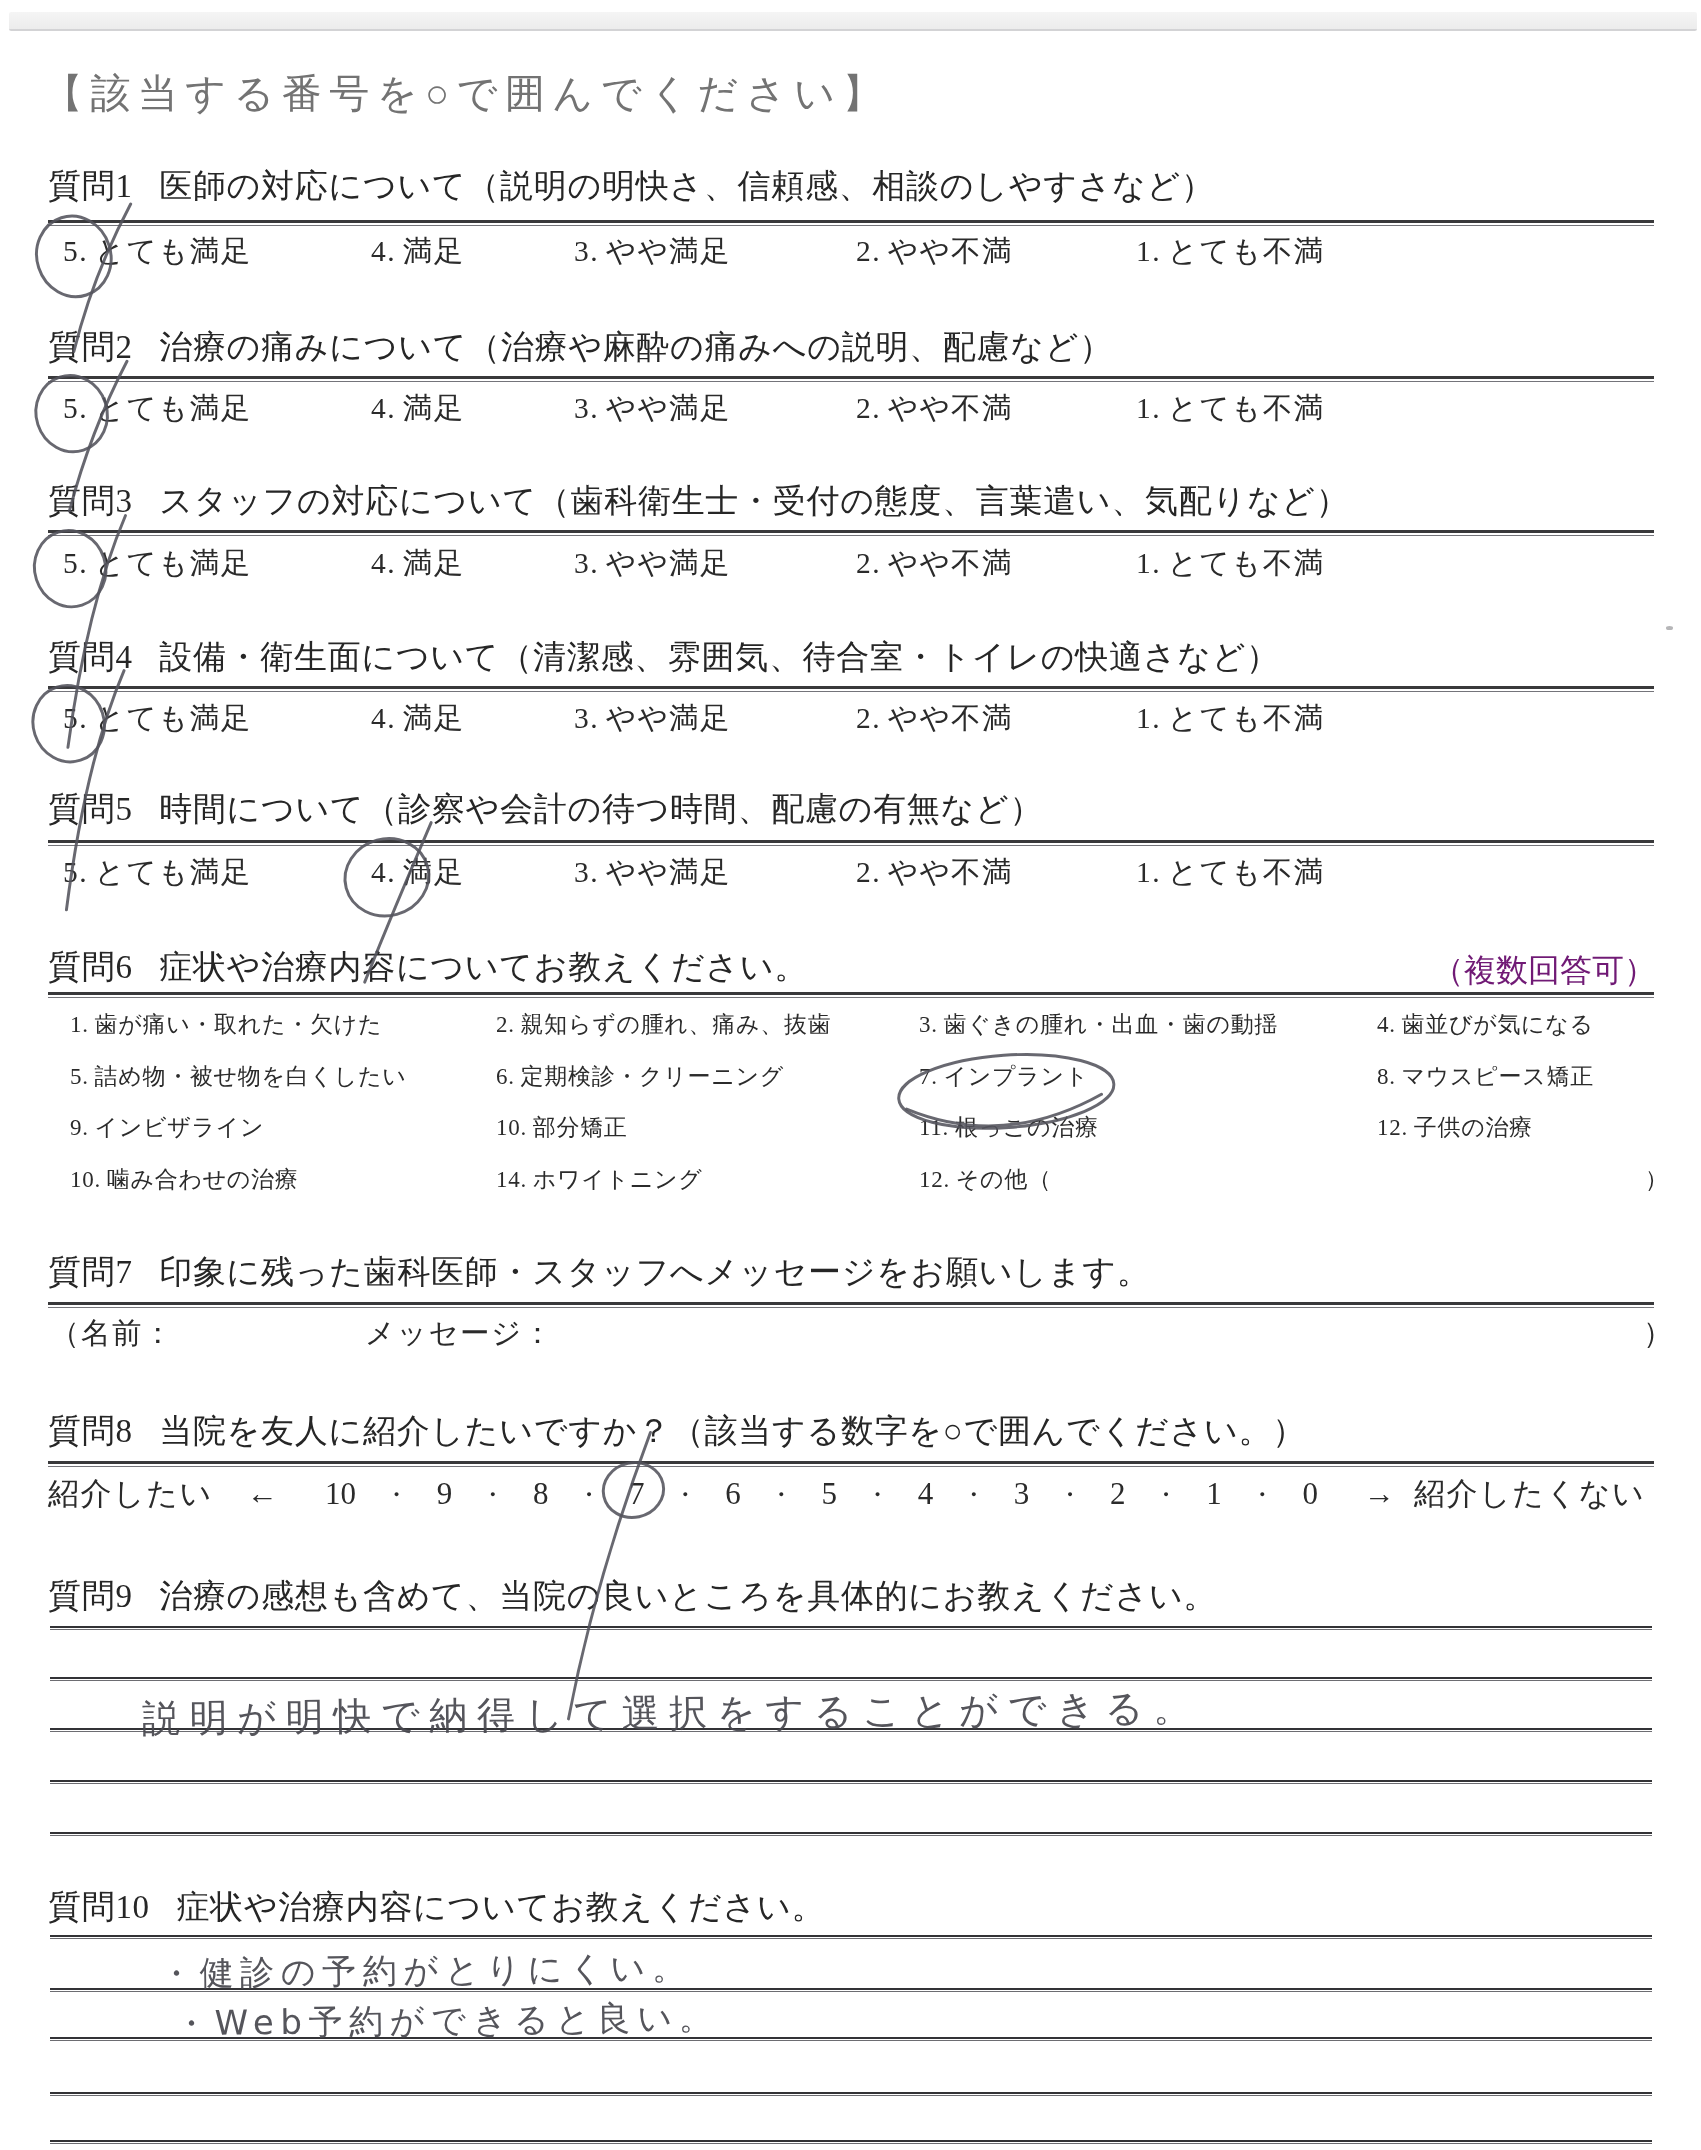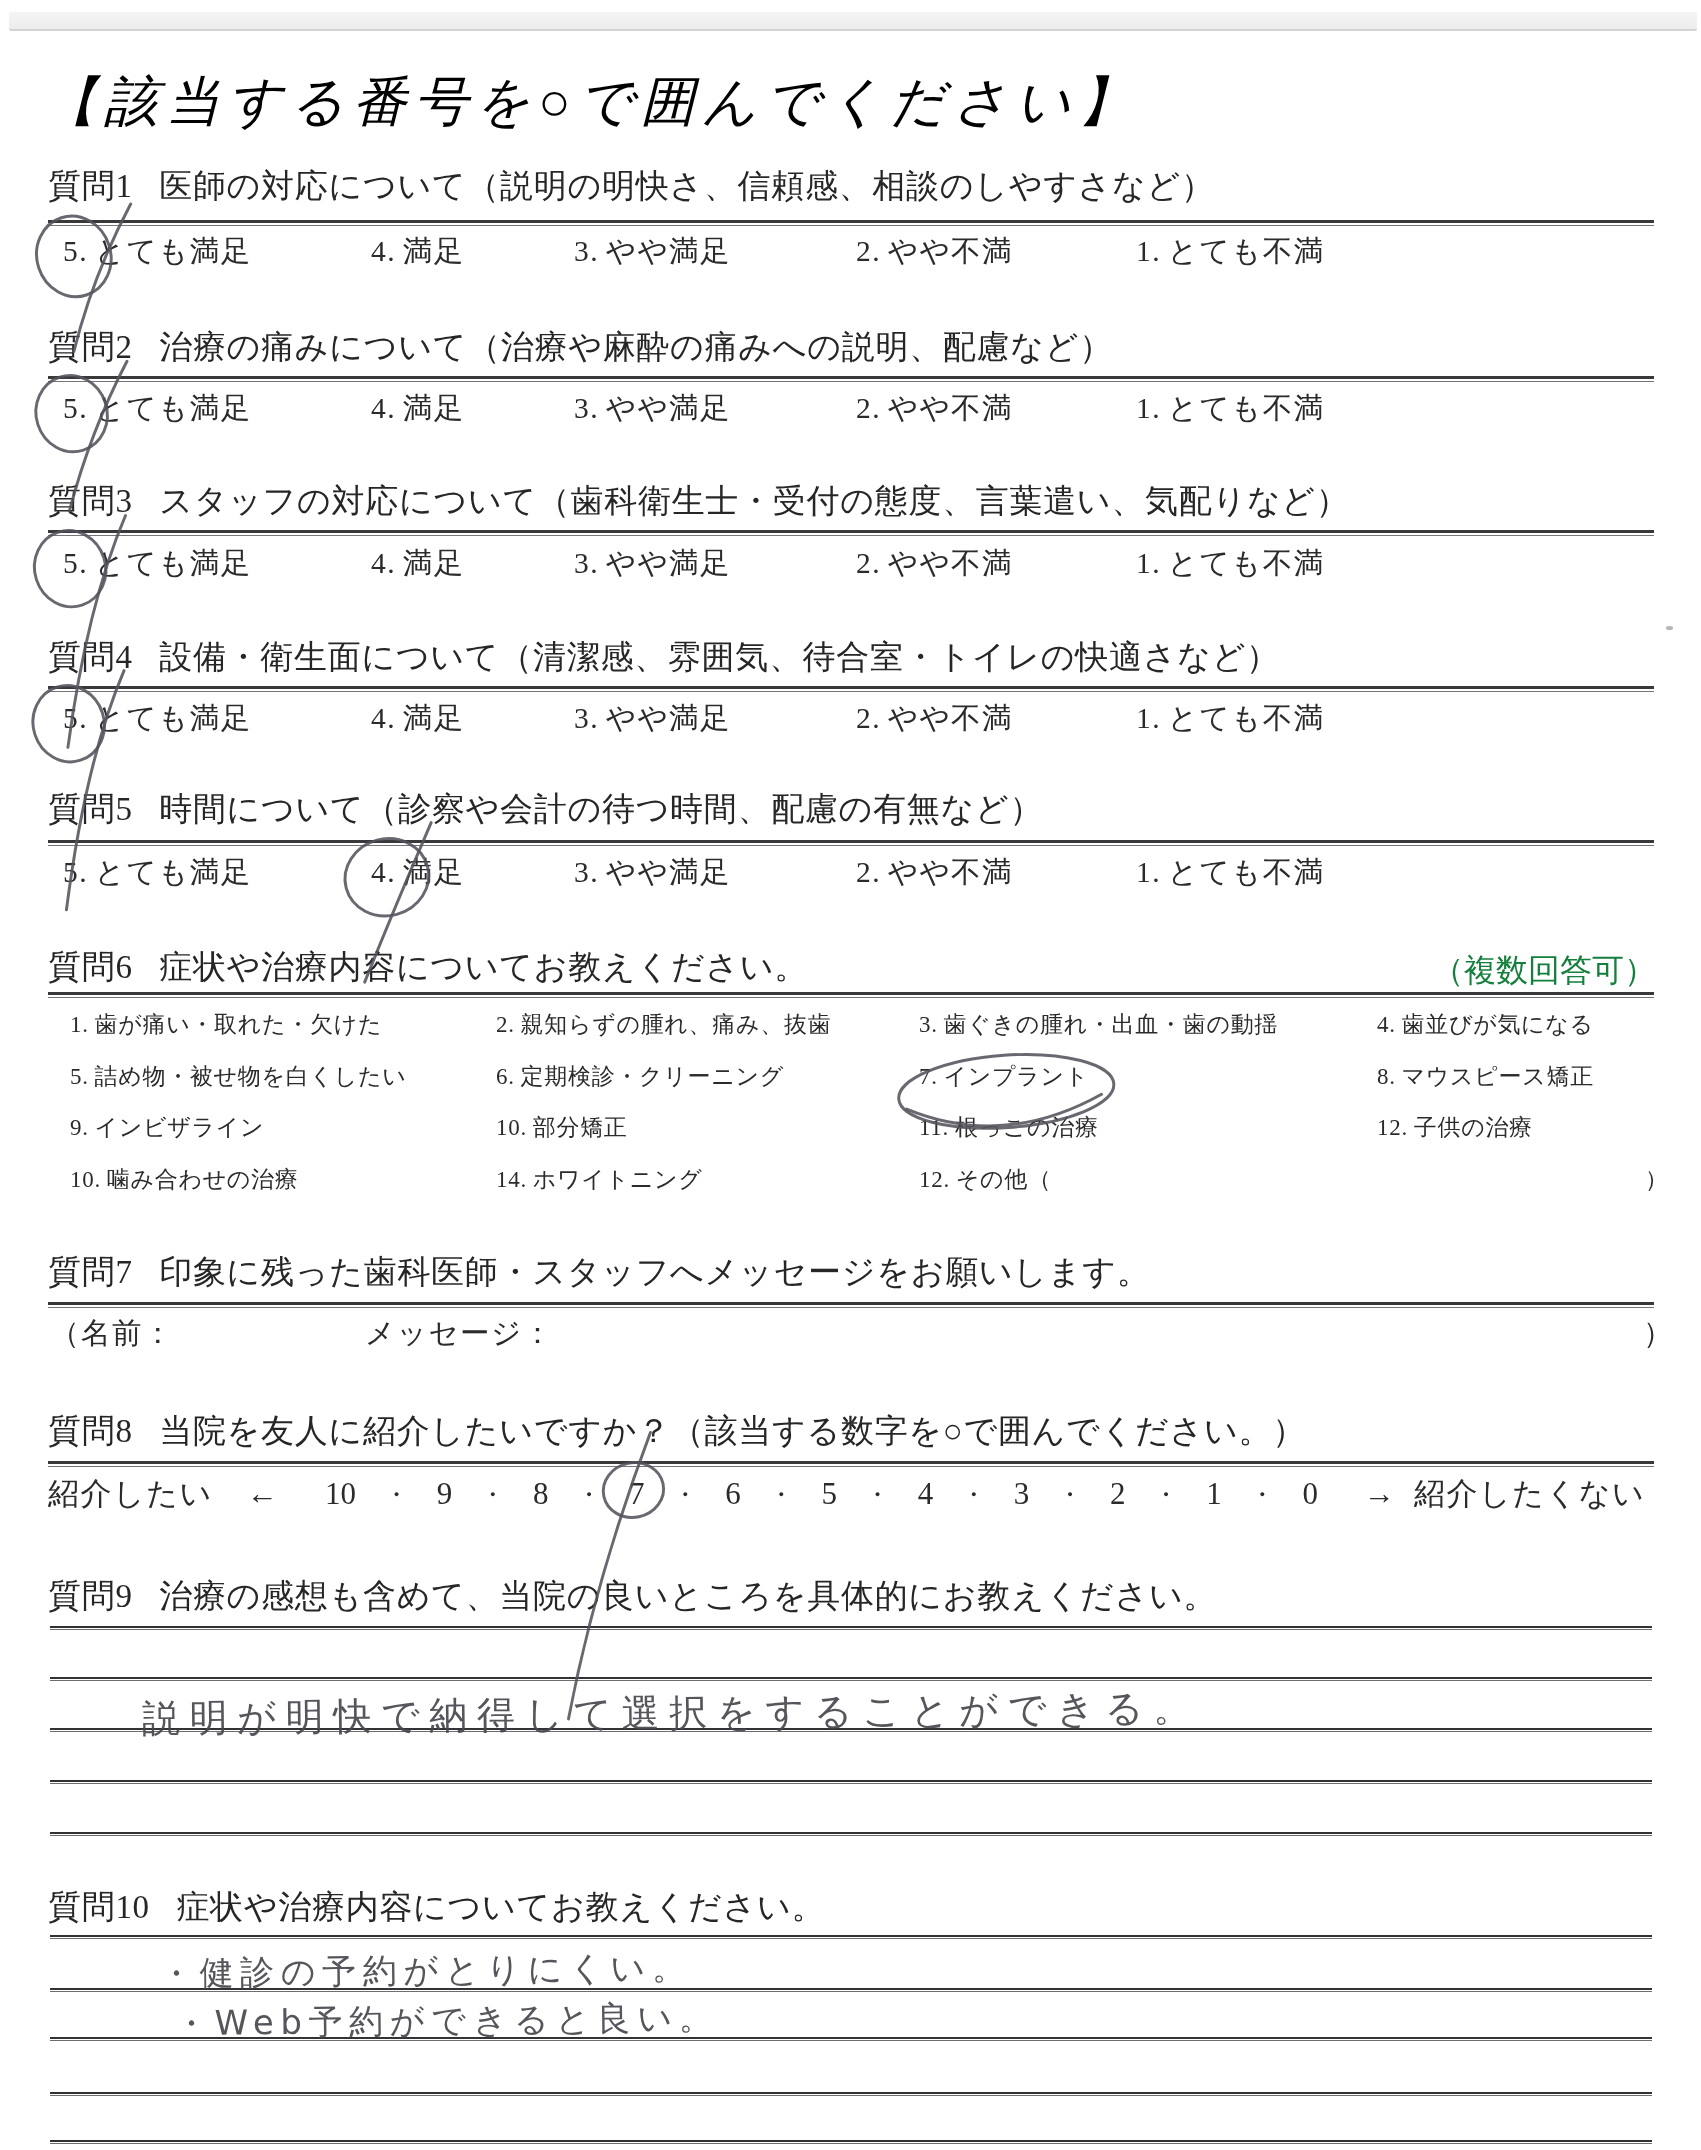--- a/index.html
+++ b/index.html
@@ -1,24 +1,24 @@
 <!DOCTYPE html>
 <html style="font-size:11.8px"><head>
 <meta charset="utf-8">
 <style>
   html,body{margin:0;padding:0;background:#e9e9e9;}
   #page{
     position:relative;width:1701px;height:2151px;background:#ffffff;
     font-family:"Liberation Serif","DejaVu Serif",serif;color:#2b2b2b;overflow:hidden;
   }
   .abs{position:absolute;white-space:nowrap;line-height:1.15;}
-  .page-title{font-size:54px;letter-spacing:7.4px;color:#000000;font-style:italic;}
+  .page-title{font-size:40px;letter-spacing:7.4px;color:#737373;}
   .q-heading{font-size:33px;letter-spacing:0.7px;color:#262626;}
   .q-id{margin-right:26.6px;}
-  .q-note{font-size:32px;color:#15803d;}
+  .q-note{font-size:32px;color:#701a75;}
   .rule{position:absolute;left:48px;width:1606px;height:5.9px;box-sizing:border-box;
         border-top:3px solid #39393b;border-bottom:1.5px solid #74747a;background:transparent;}
   .ans-line{position:absolute;left:50px;width:1602px;height:3.7px;box-sizing:border-box;
         border-top:2.2px solid #333336;border-bottom:0.7px solid #6d6d72;}
   .opt{position:absolute;font-size:29.5px;letter-spacing:1.5px;}
   .opt .num{margin-right:6.6px;}
   .q6-item{position:absolute;font-size:23px;letter-spacing:0.7px;}
   .q6-item .num{margin-right:5.9px;}
   .inline-label{font-size:29.5px;letter-spacing:1.5px;}
   .scale-flex{position:absolute;left:325px;top:1476px;width:993px;display:flex;

